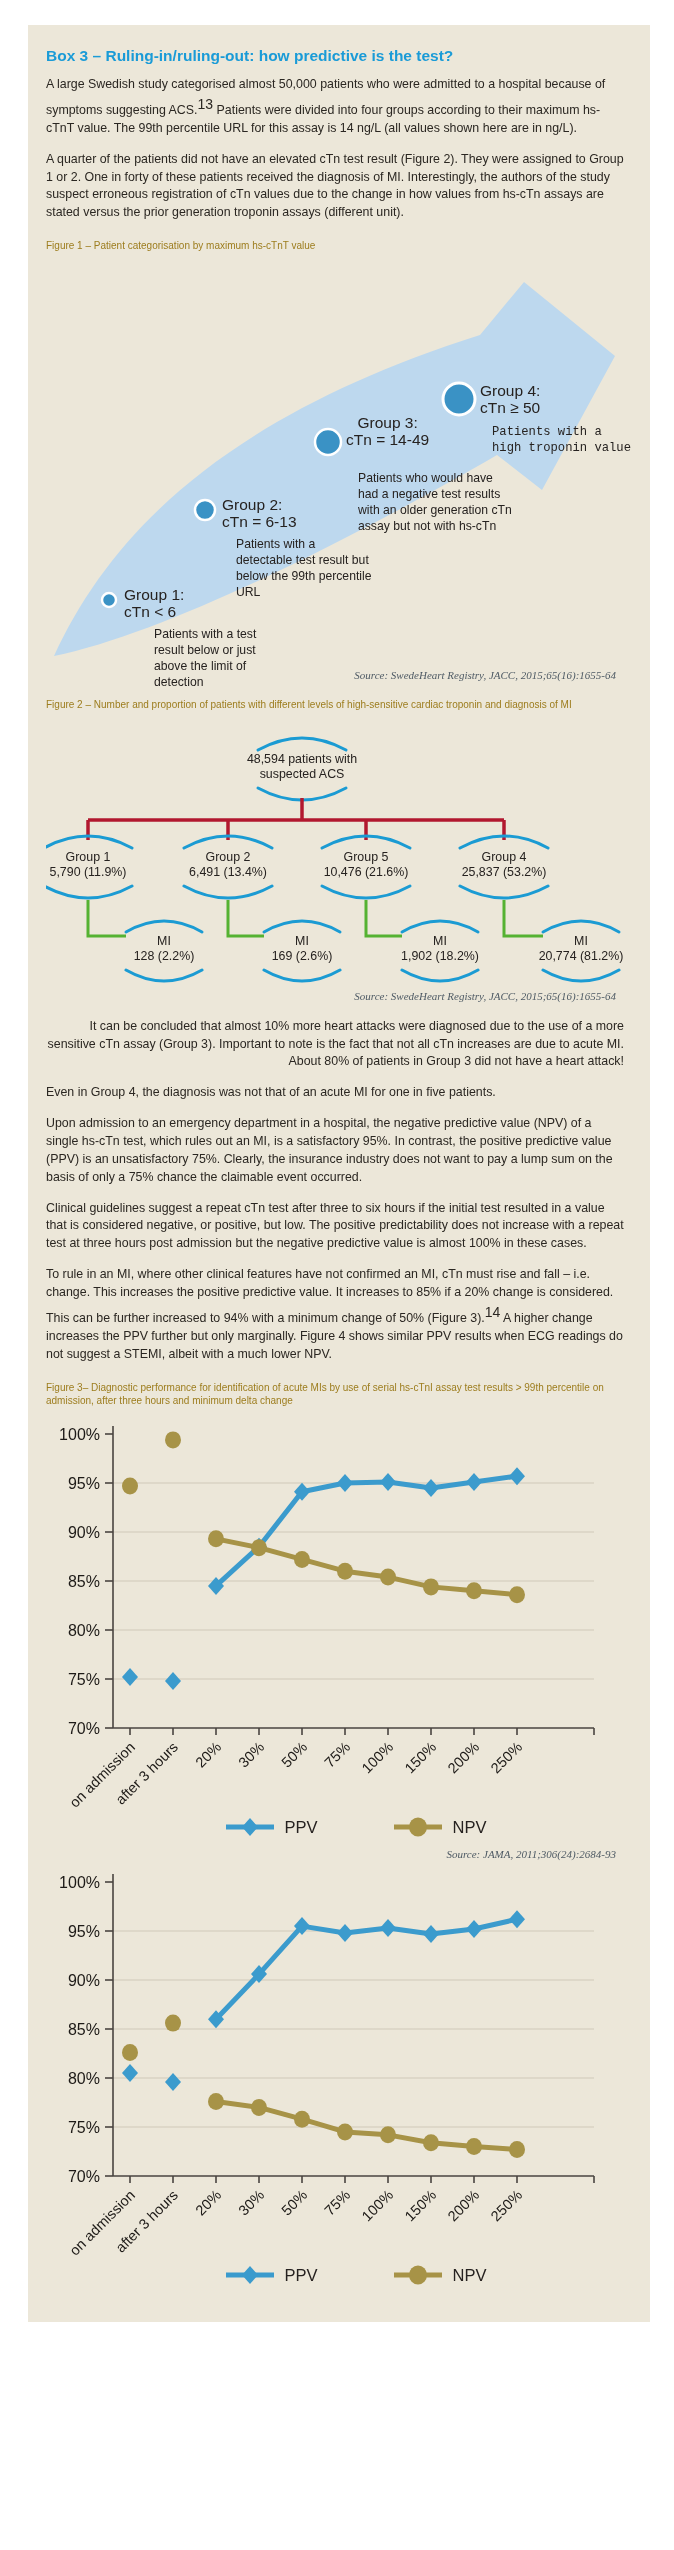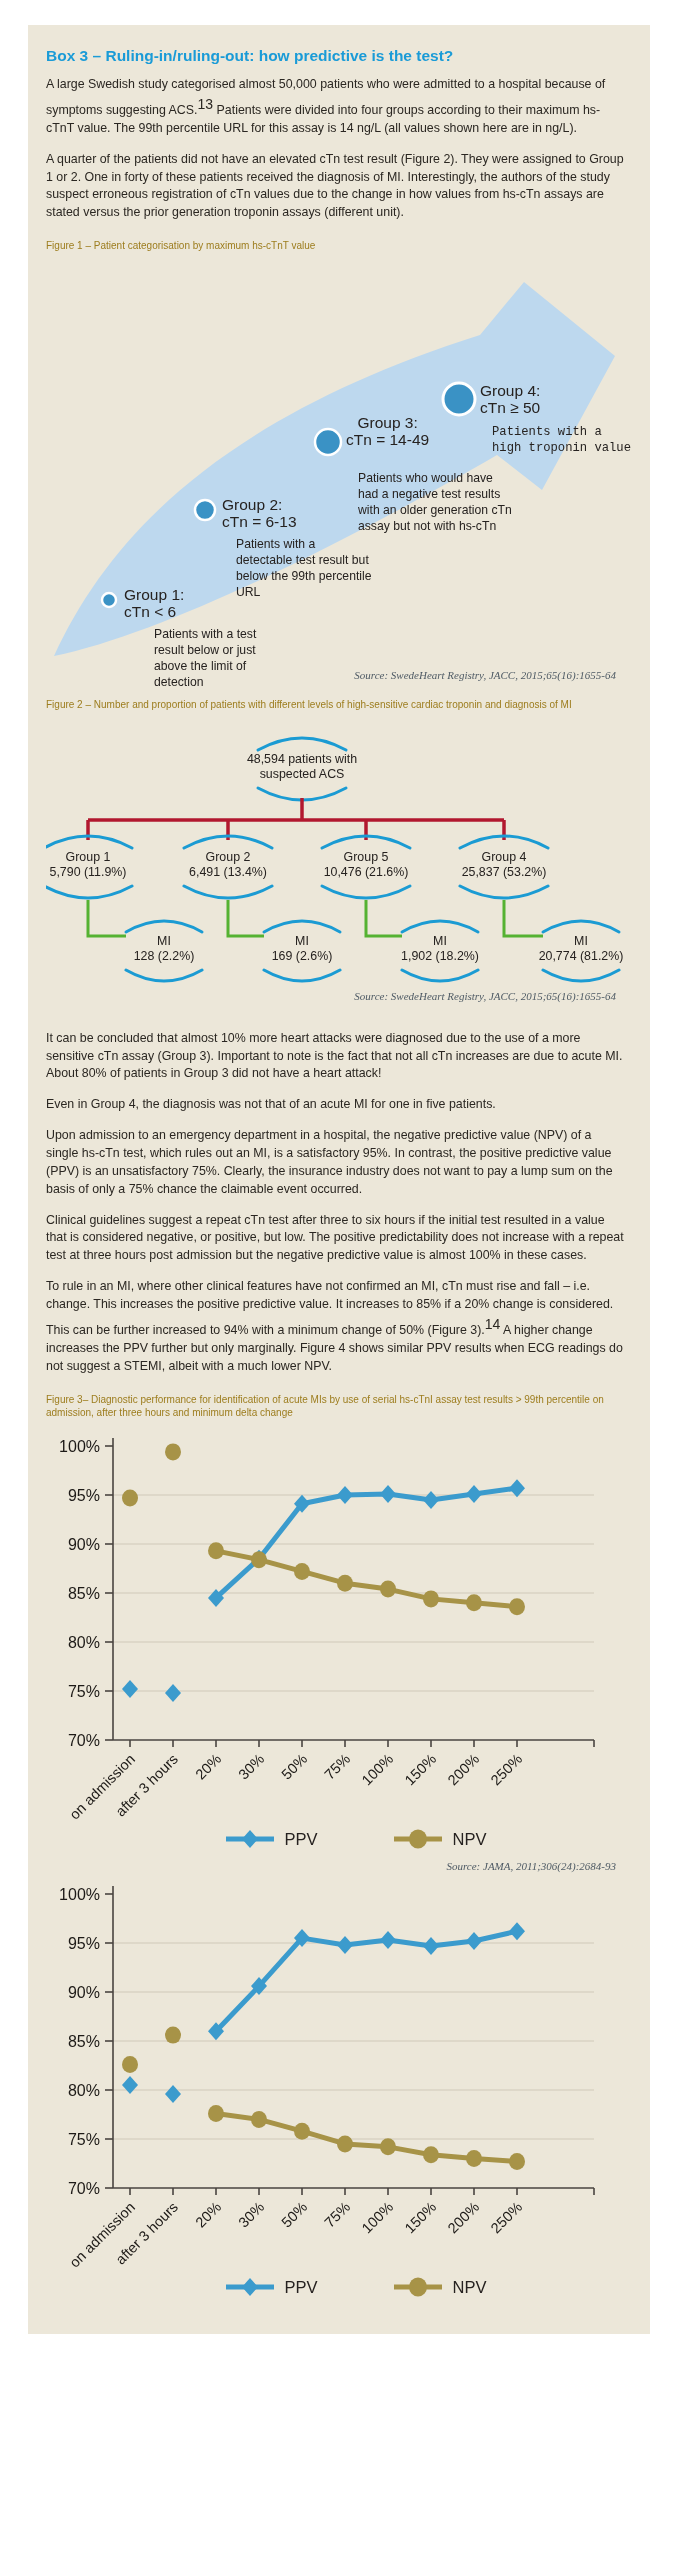--- a/index.html
+++ b/index.html
@@ -148,21 +148,21 @@
         <div>MI</div>
         <div>1,902 (18.2%)</div>
       </div>
     <div class="node-label" style="left:535px;top:210px;">
         <div>MI</div>
         <div>20,774 (81.2%)</div>
       </div>
   </div>
   <div class="source">Source: SwedeHeart Registry, JACC, 2015;65(16):1655-64</div>
 
-  <p class="para" style="margin-top:28px;">It can be concluded that almost 10% more heart attacks were diagnosed due to the use of a more sensitive cTn assay (Group 3). Important to note is the fact that not all cTn increases are due to acute MI. About 80% of patients in Group 3 did not have a heart attack!</p>
+  <p class="para" style="margin-top:16px;text-align:right;">It can be concluded that almost 10% more heart attacks were diagnosed due to the use of a more sensitive cTn assay (Group 3). Important to note is the fact that not all cTn increases are due to acute MI. About 80% of patients in Group 3 did not have a heart attack!</p>
   <p class="para">Even in Group 4, the diagnosis was not that of an acute MI for one in five patients.</p>
   <p class="para">Upon admission to an emergency department in a hospital, the negative predictive value (NPV) of a single hs-cTn test, which rules out an MI, is a satisfactory 95%. In contrast, the positive predictive value (PPV) is an unsatisfactory 75%. Clearly, the insurance industry does not want to pay a lump sum on the basis of only a 75% chance the claimable event occurred.</p>
   <p class="para">Clinical guidelines suggest a repeat cTn test after three to six hours if the initial test resulted in a value that is considered negative, or positive, but low. The positive predictability does not increase with a repeat test at three hours post admission but the negative predictive value is almost 100% in these cases.</p>
   <p class="para"><span>To rule in an MI, where other clinical features have not confirmed an MI, cTn must rise and fall – i.e. change. This increases the positive predictive value. It increases to 85% if a 20% change is considered. This can be further increased to 94% with a minimum change of 50% (Figure 3).</span><sup>14</sup><span> A higher change increases the PPV further but only marginally. Figure 4 shows similar PPV results when ECG readings do not suggest a STEMI, albeit with a much lower NPV.</span></p>
 
   <div class="fig-caption">Figure 3– Diagnostic performance for identification of acute MIs by use of serial hs-cTnI assay test results &gt; 99th percentile on admission, after three hours and minimum delta change</div>
 
   <div class="chart-wrap">
     <svg id="chart3" class="chart-svg" width="586" height="398" viewBox="0 0 586 398">
         <line x1="67" y1="67" x2="548" y2="67" class="grid"></line>

